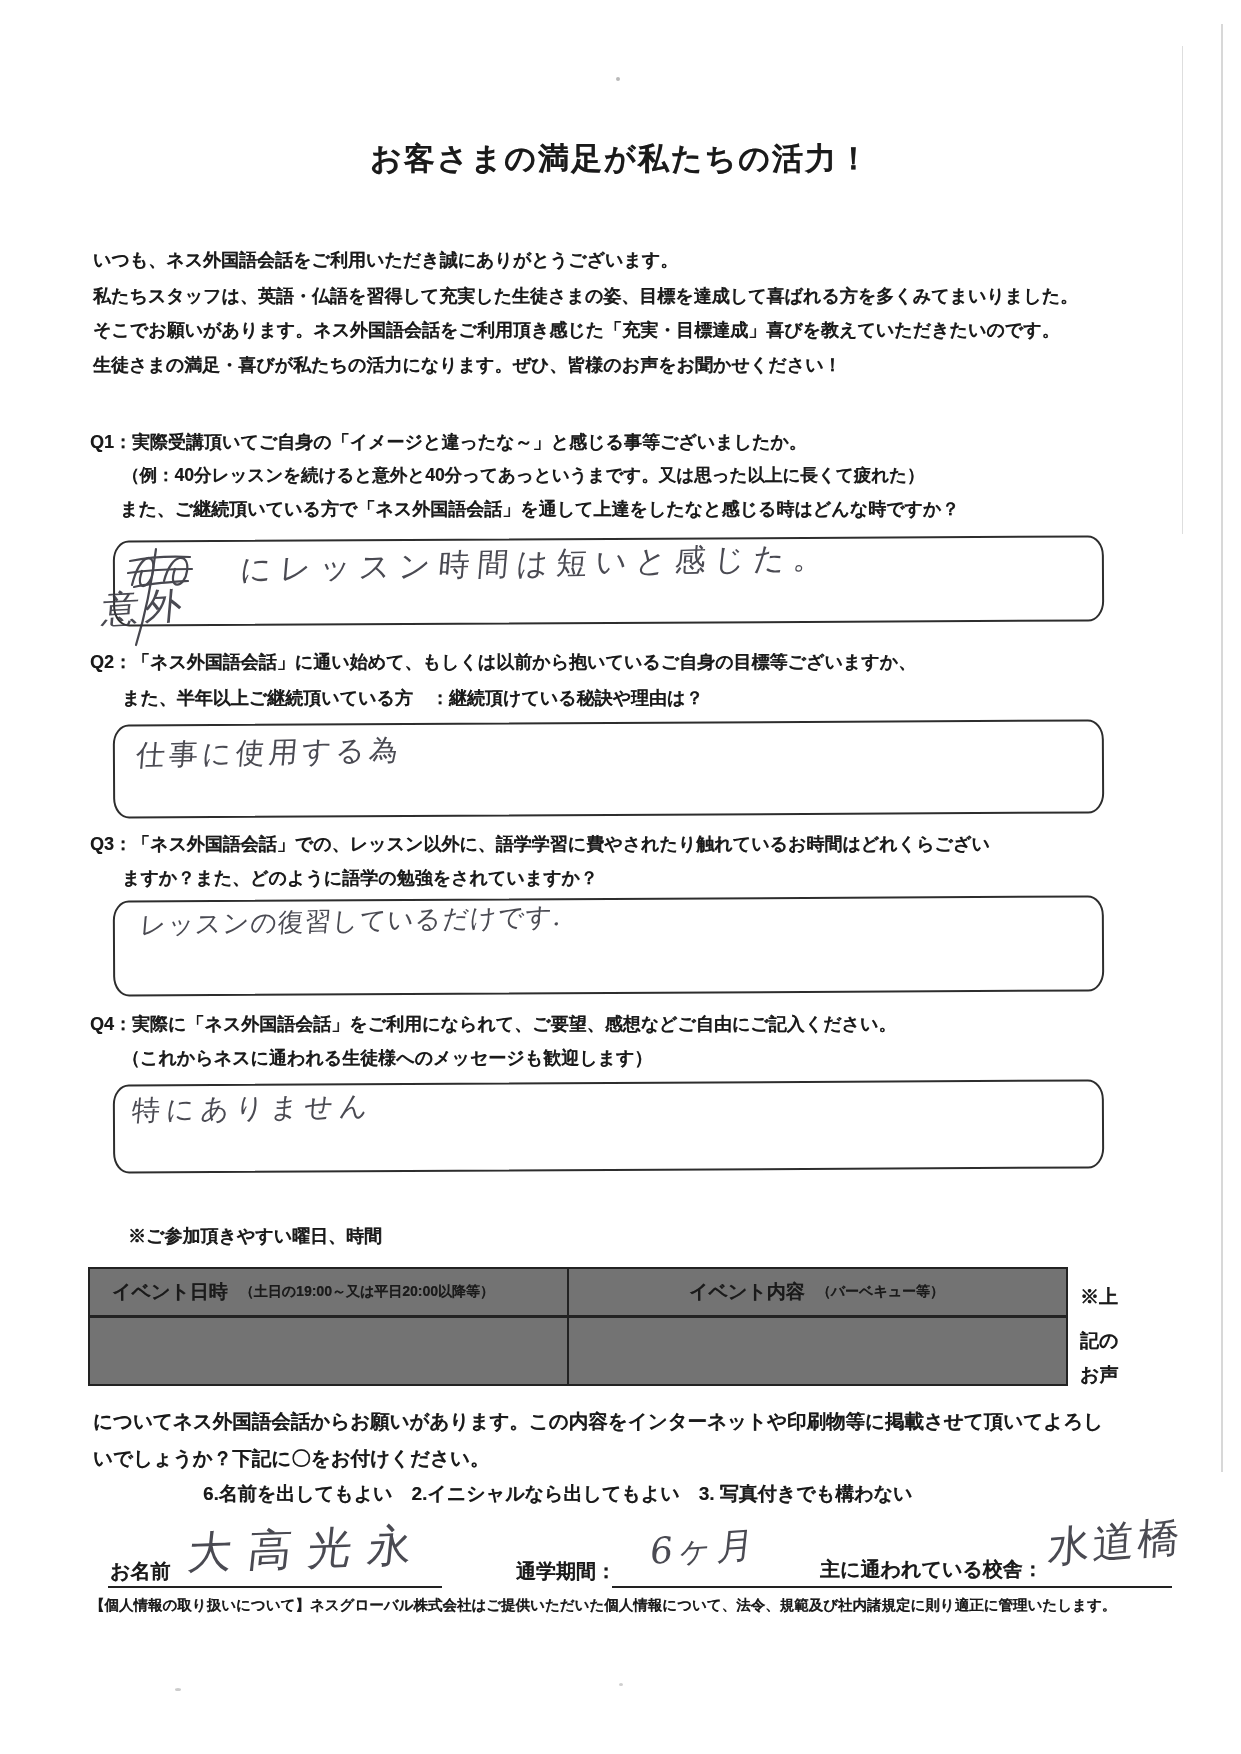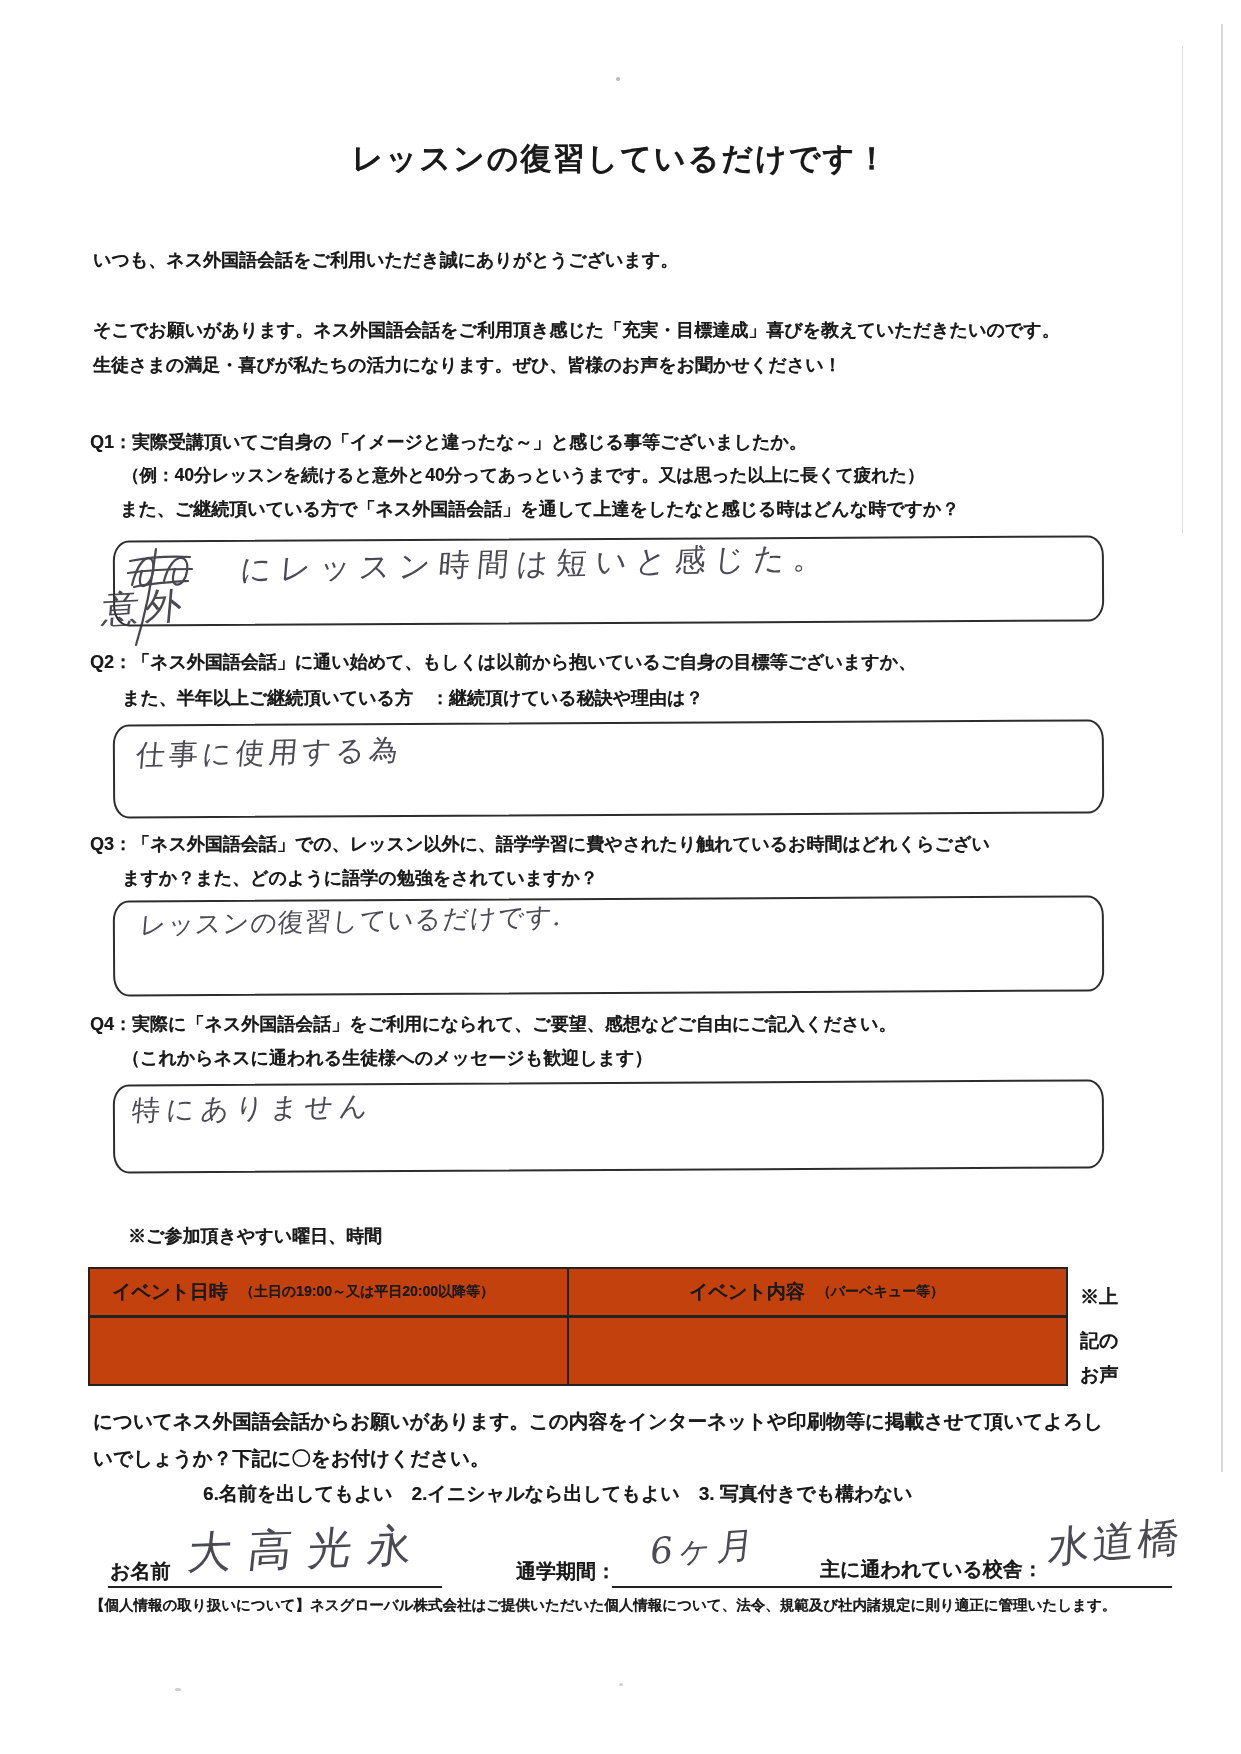--- a/index.html
+++ b/index.html
@@ -13,36 +13,37 @@
   .title{width:100%;text-align:center;font-size:31px;letter-spacing:2px;}
   .body18{font-size:18px;}
   .body17{font-size:17.5px;}
   .small14{font-size:14px;}
   .abox{position:absolute;border:2px solid #2d2d2d;border-radius:16px/20px;
         background:transparent;transform:rotate(-0.3deg);}
   .hw{position:absolute;white-space:nowrap;font-family:"DejaVu Serif",serif;
       font-weight:400;color:#3b3b44;opacity:0.92;
       transform:rotate(-1.2deg) skewX(-6deg);transform-origin:left center;}
   .ul{position:absolute;height:0;border-bottom:2px solid #222;}
-  .etable{position:absolute;border:2.5px solid #222;background:#c2410c;text-decoration:underline;}
+  .etable{position:absolute;border:2.5px solid #222;background:#737373;text-decoration:underline;}
   .etable .hdr{position:absolute;top:0;left:0;right:0;height:46px;
                border-bottom:3px solid #222;}
   .etable .vdiv{position:absolute;top:0;bottom:0;left:477px;width:0;
                 border-left:2px solid #222;}
   .hcell{position:absolute;top:0;height:46px;display:flex;align-items:center;}
   .artifact{position:absolute;pointer-events:none;}
 </style>
 </head>
 <body>
 
 <div class="page">
 
-  <div class="t title" style="top:138px;left:0;">レッスンの復習しているだけです！</div>
+  <div class="t title" style="top:138px;left:0;">お客さまの満足が私たちの活力！</div>
 
   <div class="t body18" style="left:93px;top:248px;">いつも、ネス外国語会話をご利用いただき誠にありがとうございます。</div>
+  <div class="t body18" style="left:93px;top:284px;">私たちスタッフは、英語・仏語を習得して充実した生徒さまの姿、目標を達成して喜ばれる方を多くみてまいりました。</div>
   <div class="t body18" style="left:93px;top:318px;">そこでお願いがあります。ネス外国語会話をご利用頂き感じた「充実・目標達成」喜びを教えていただきたいのです。</div>
   <div class="t body18" style="left:93px;top:353px;">生徒さまの満足・喜びが私たちの活力になります。ぜひ、皆様のお声をお聞かせください！</div>
 
   <div class="t body18" style="left:90px;top:430px;">Q1：実際受講頂いてご自身の「イメージと違ったな～」と感じる事等ございましたか。</div>
   <div class="t body17" style="left:122px;top:463px;">（例：40分レッスンを続けると意外と40分ってあっというまです。又は思った以上に長くて疲れた）</div>
   <div class="t body18" style="left:120px;top:497px;">また、ご継続頂いている方で「ネス外国語会話」を通して上達をしたなと感じる時はどんな時ですか？</div>
   <div class="abox" style="left:113px;top:538px;width:987px;height:82px;"></div>
   <svg class="artifact" style="left:122px;top:541px;" width="118" height="110" viewBox="0 0 118 110">
     <g stroke="#34343c" stroke-width="2.2" fill="none" stroke-linecap="round" opacity="0.9">
       <path d="M10,44 C18,12 34,10 31,30 C29,48 12,52 20,30"></path>

